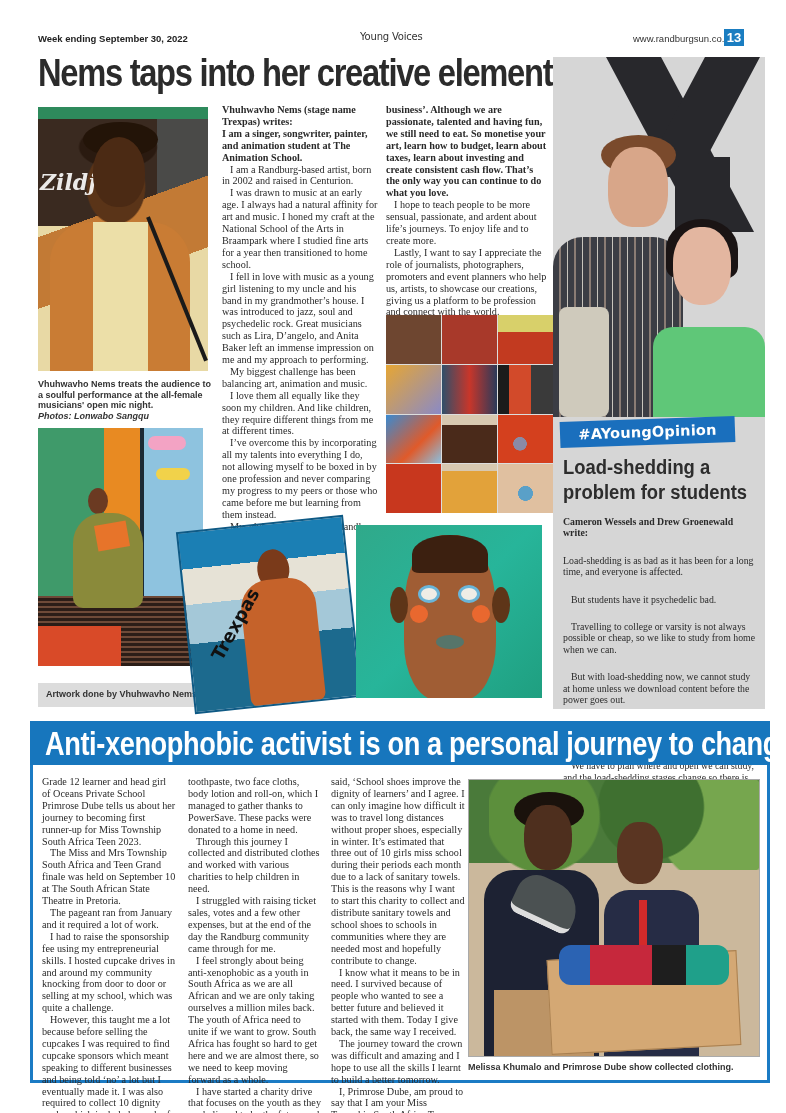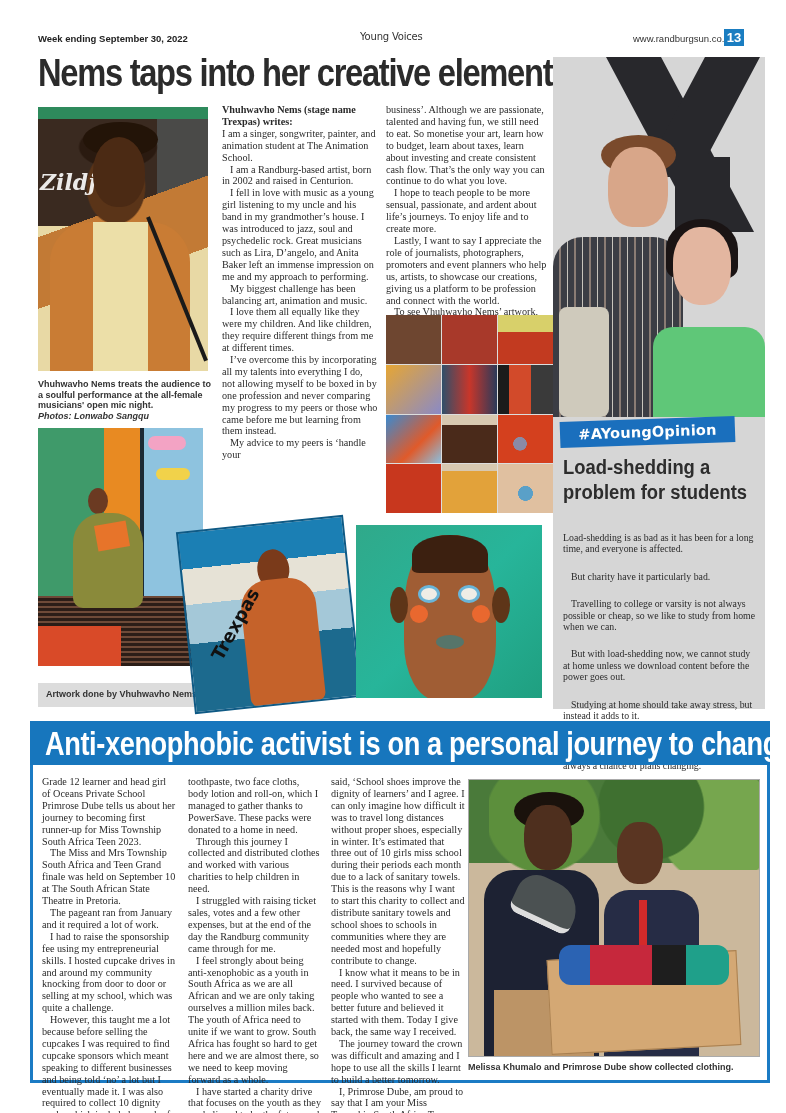--- a/index.html
+++ b/index.html
@@ -13,21 +13,21 @@
   .folio-center { left: 360px; top: 31px; font-family: "DejaVu Sans", sans-serif; font-size: 10px; color: #333; letter-spacing: -0.2px; }
   .folio-right { left: 633px; top: 33px; font-family: "Liberation Sans", sans-serif; font-size: 9.5px; color: #333; }
   .page-num { left: 724px; top: 29px; width: 20px; height: 17px; background: #1a7dc1; color: #fff; font-family: "Liberation Sans", sans-serif; font-weight: bold; font-size: 13px; text-align: center; line-height: 17px; }
 
   
   .headline-main { left: 38px; top: 52px; font-family: "Liberation Sans", sans-serif; font-size: 38px; font-weight: bold; color: #2b2b2b; letter-spacing: -1.5px; transform: scaleX(0.86); transform-origin: left top; white-space: nowrap; }
 
   
   .col { font-size: 10.2px; line-height: 11.9px; color: #2a2a2a; text-align: left; }
   .col p { text-indent: 8px; }
-  .col p.first { text-indent: 0; }
+  .col p.first { text-indent: 0; font-weight: bold; }
   .byline { font-weight: bold; }
 
   
   .photo { overflow: hidden; }
   .photo-performer {
     left: 38px; top: 107px; width: 170px; height: 264px;
     background:
       radial-gradient(ellipse 30px 38px at 78px 80px, #5a3418 0 95%, transparent 100%),
       radial-gradient(ellipse 40px 22px at 80px 40px, #2a1a10 0 95%, transparent 100%),
       linear-gradient(160deg, transparent 0 40%, #c27a35 40% 62%, transparent 62%),
@@ -159,23 +159,24 @@
 
 <div class="abs caption-sans" style="left:38px; top:379px; width:180px;">
   <div>Vhuhwavho Nems treats the audience to a soulful performance at the all-female musicians' open mic night.</div>
   <div class="caption-credit">Photos: Lonwabo Sangqu</div>
 </div>
 
 <div class="abs col" style="left:222px; top:104px; width:156px;">
   <div class="byline">Vhuhwavho Nems (stage name Trexpas) writes:</div>
   <p class="first">I am a singer, songwriter, painter, and animation student at The Animation School.</p>
   <p>I am a Randburg-based artist, born in 2002 and raised in Centurion.</p>
+  <p>I was drawn to music at an early age. I always had a natural affinity for art and music. I honed my craft at the National School of the Arts in Braampark where I studied fine arts for a year then transitioned to home school.</p>
   <p>I fell in love with music as a young girl listening to my uncle and his band in my grandmother’s house. I was introduced to jazz, soul and psychedelic rock. Great musicians such as Lira, D’angelo, and Anita Baker left an immense impression on me and my approach to performing.</p>
   <p>My biggest challenge has been balancing art, animation and music.</p>
-  <p>I love them all equally like they were my children. And like children, they require different things from me at different times.</p>
+  <p>I love them all equally like they soon my children. And like children, they require different things from me at different times.</p>
   <p>I’ve overcome this by incorporating all my talents into everything I do, not allowing myself to be boxed in by one profession and never comparing my progress to my peers or those who came before me but learning from them instead.</p>
   <p>My advice to my peers is ‘handle your</p>
 </div>
 
 <div class="abs col" style="left:386px; top:104px; width:162px;">
   <p class="first">business’. Although we are passionate, talented and having fun, we still need to eat. So monetise your art, learn how to budget, learn about taxes, learn about investing and create consistent cash flow. That’s the only way you can continue to do what you love.</p>
   <p>I hope to teach people to be more sensual, passionate, and ardent about life’s journeys. To enjoy life and to create more.</p>
   <p>Lastly, I want to say I appreciate the role of journalists, photographers, promoters and event planners who help us, artists, to showcase our creations, giving us a platform to be profession and connect with the world.</p>
   <p>To see Vhuhwavho Nems’ artwork, use her Instagram handle @trexpasart and bring the art gallery closer to you.</p>
 </div>
@@ -237,22 +238,23 @@
   <div class="bag"></div>
   <div class="man-hair"></div>
   <div class="man-head"></div>
   <div class="woman"></div>
   <div class="woman-hair"></div>
   <div class="woman-head"></div>
 </div>
 <div class="abs hashtag">#AYoungOpinion</div>
 <h2 class="abs yo-headline">Load-shedding a problem for students</h2>
 <div class="abs yo-text">
+  <div class="byline">Cameron Wessels and Drew Groenewald write:</div>
   <p class="first">Load-shedding is as bad as it has been for a long time, and everyone is affected.</p>
-  <p>But charity have it particularly bad.</p>
+  <p>But students have it psychedelic bad.</p>
   <p>Travelling to college or varsity is not always possible or cheap, so we like to study from home when we can.</p>
   <p>But with load-shedding now, we cannot study at home unless we download content before the power goes out.</p>
   <p>Studying at home should take away stress, but instead it adds to it.</p>
   <p>We have to plan where and open we can study, and the load-shedding stages change so there is always a chance of plans changing.</p>
   <p>I hope we can find a solution to the load-shedding problem soon, as it makes studying very difficult and stressful.</p>
 </div>
 
 <div class="abs bottom-frame"></div>
 <div class="abs bottom-banner"></div>
 <h2 class="abs bottom-headline">Anti-xenophobic activist is on a personal journey to change lives</h2>

